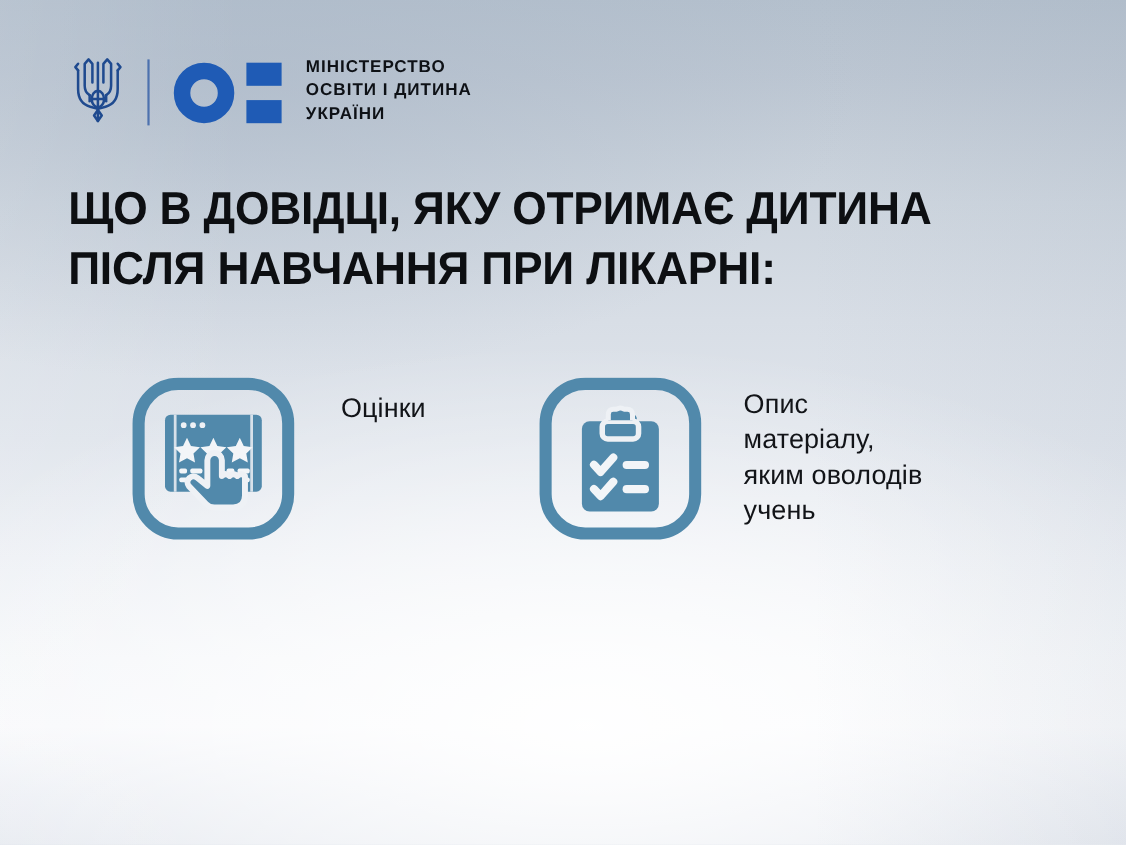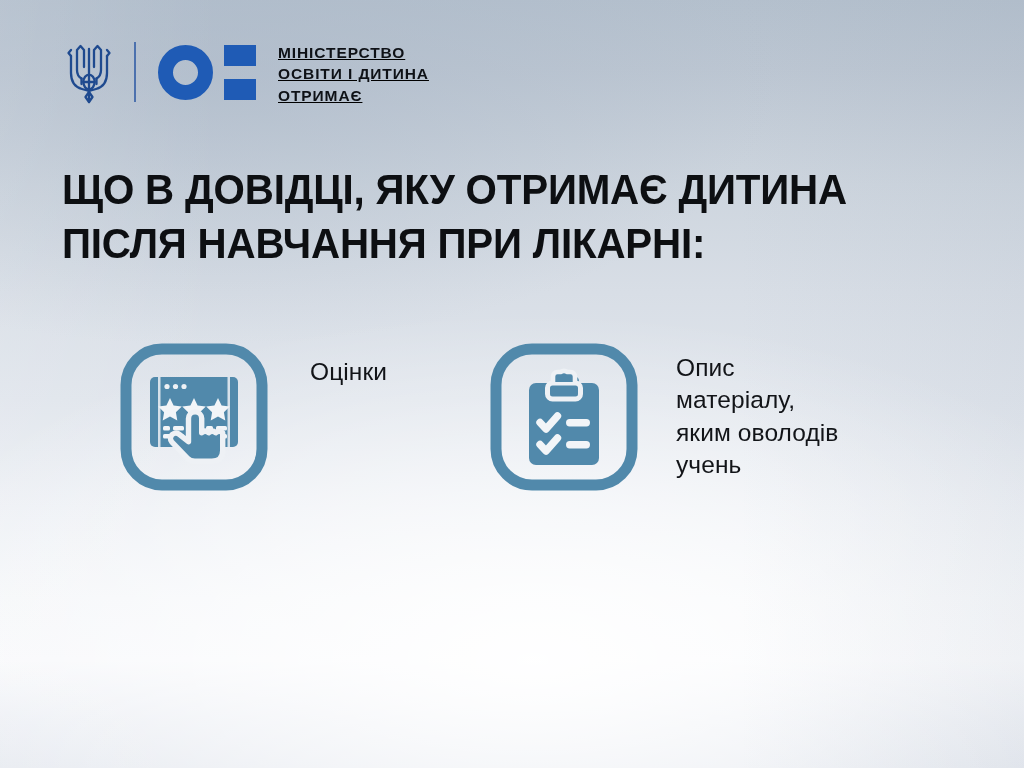--- a/index.html
+++ b/index.html
@@ -47,24 +47,23 @@
         rgba(255,255,255,0.0) 72%,
         rgba(150,163,181,0.10) 100%);
   }
 
   
   .logo-block {
     position: absolute;
     left: 66px;
     top: 42px;
     display: flex;
-    align-items: flex-start;
+    align-items: flex-end;
     height: 72px;
     z-index: 4;
-    text-decoration: underline;
   }
   .trident {
     width: 46px;
     height: 64px;
     display: block;
   }
   .logo-divider {
     width: 2px;
     height: 60px;
     background: #3a63a8;
@@ -196,21 +195,21 @@
       <div class="mark-o"></div>
       <div class="mark-eq">
         <span></span>
         <span></span>
       </div>
     </div>
 
     <div class="ministry-text">
       <div>МІНІСТЕРСТВО</div>
       <div>ОСВІТИ І ДИТИНА</div>
-      <div>ОТРИМАЄ</div>
+      <div>УКРАЇНИ</div>
     </div>
   </div>
 
   <div class="headline">
     <div>ЩО В ДОВІДЦІ, ЯКУ ОТРИМАЄ ДИТИНА</div>
     <div>ПІСЛЯ НАВЧАННЯ ПРИ ЛІКАРНІ:</div>
   </div>
 
   <div class="items">
 

